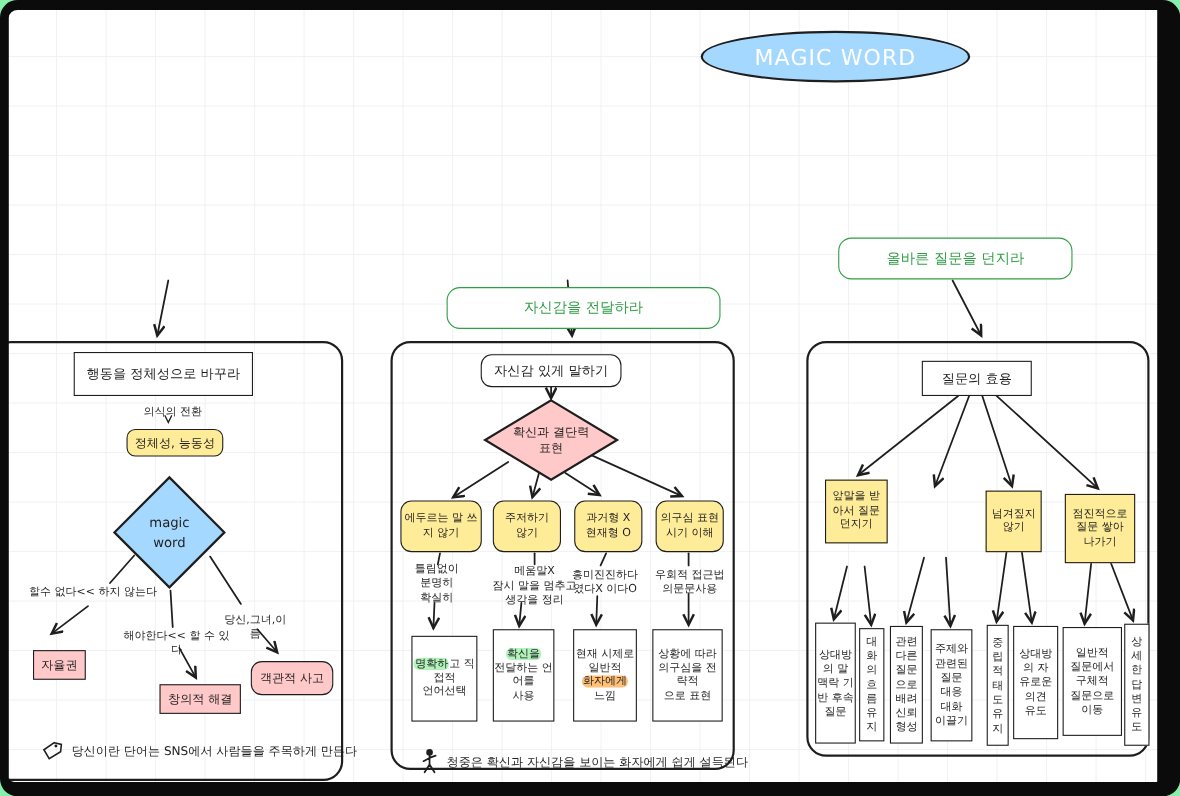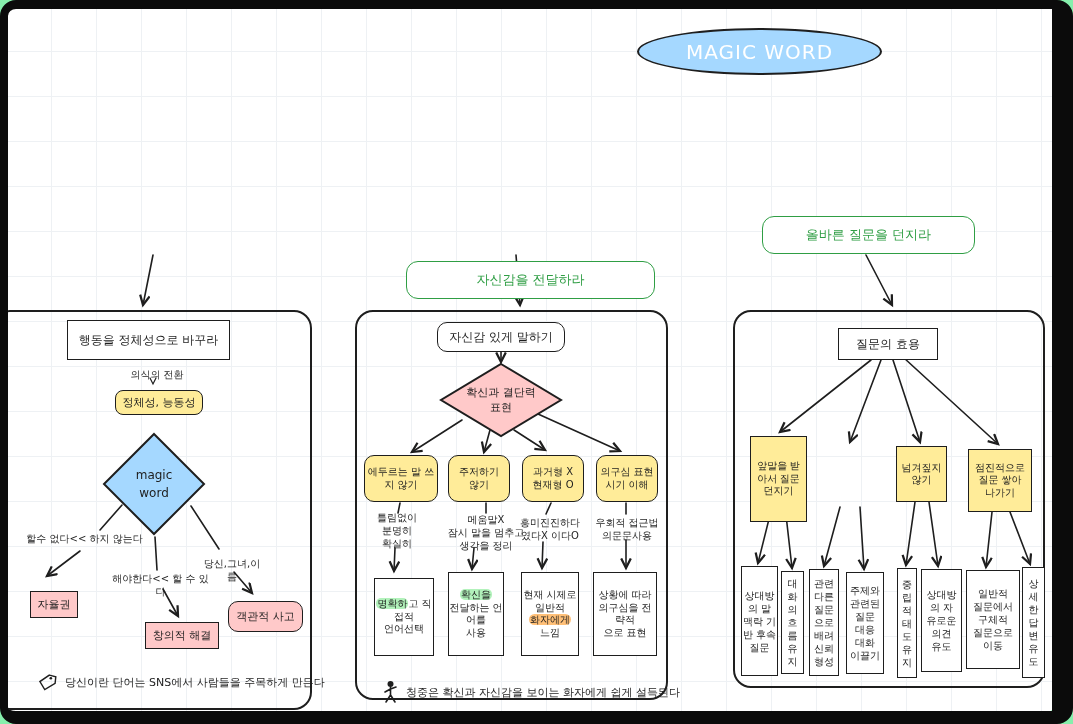--- a/index.html
+++ b/index.html
@@ -204,21 +204,21 @@
     </svg>
     <span>청중은 확신과 자신감을 보이는 화자에게 쉽게 설득된다</span>
   </div>
 
   <div class="abs panel" style="left:733px;top:310px;width:312px;height:378px;"></div>
 
   <div class="abs box f12" style="left:838px;top:328px;width:100px;height:32px;">
     <span>질문의 효용</span>
   </div>
 
-  <div class="abs box yellow pre f10" style="left:750px;top:436px;width:57px;height:86px;font-family:Liberation Serif, serif;">앞말을 받
+  <div class="abs box yellow pre f10" style="left:750px;top:436px;width:57px;height:58px;">앞말을 받
 아서 질문
 던지기</div>
   <div class="abs box yellow pre f10" style="left:896px;top:446px;width:51px;height:56px;">넘겨짚지
 않기</div>
   <div class="abs box yellow pre f10" style="left:968px;top:449px;width:64px;height:63px;">점진적으로
 질문 쌓아
 나가기</div>
 
   <div class="abs box vtxt pre" style="left:741px;top:566px;width:37px;height:110px;">상대방
 의 말

